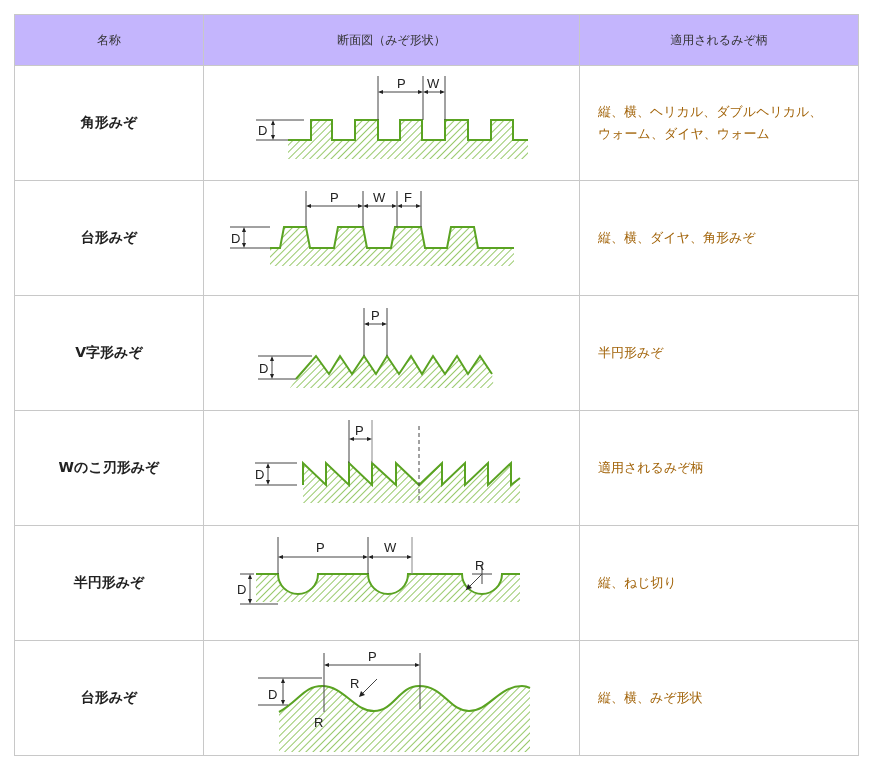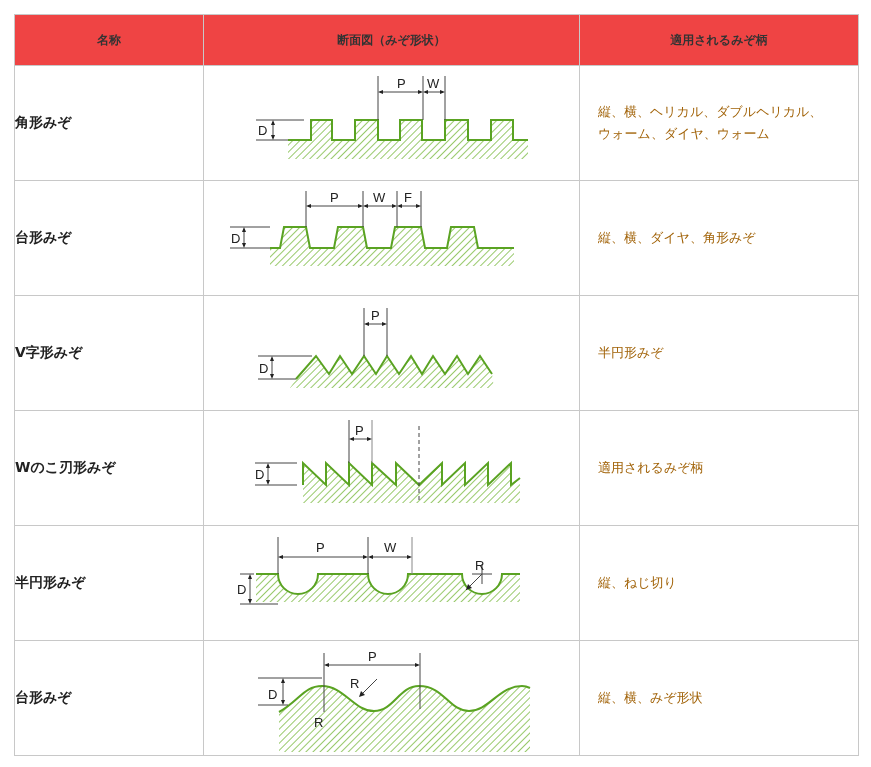--- a/index.html
+++ b/index.html
@@ -7,26 +7,26 @@
   table.groove {
     position: absolute; left: 14px; top: 14px;
     width: 844px; border-collapse: collapse;
     table-layout: fixed;
   }
   table.groove th, table.groove td {
     border: 1px solid #c8c8c8;
     padding: 0;
   }
   table.groove th {
-    background: #ef4444; height: 50px;
-    font-size: 12px; font-weight: bold; color: #333;
+    background: #c4b5fd; height: 50px;
+    font-size: 12px; font-weight: normal; color: #333;
     text-align: center; vertical-align: middle; margin-left: 24px;
   }
   table.groove td { height: 114px; vertical-align: middle; }
-  td.name { text-align: left; font-weight: bold; font-size: 14px; color: #222; }
+  td.name { text-align: center; font-weight: bold; font-size: 14px; color: #222; }
   td.diagram { text-align: center; }
   td.diagram svg { display: block; margin: 0 auto; }
   td.apply { padding-left: 18px !important; font-size: 13px; line-height: 22px; color: #a16207; }
   td.apply span { display: block; }
 </style>
 </head>
 <body>
 
 <table class="groove">
   <colgroup>

